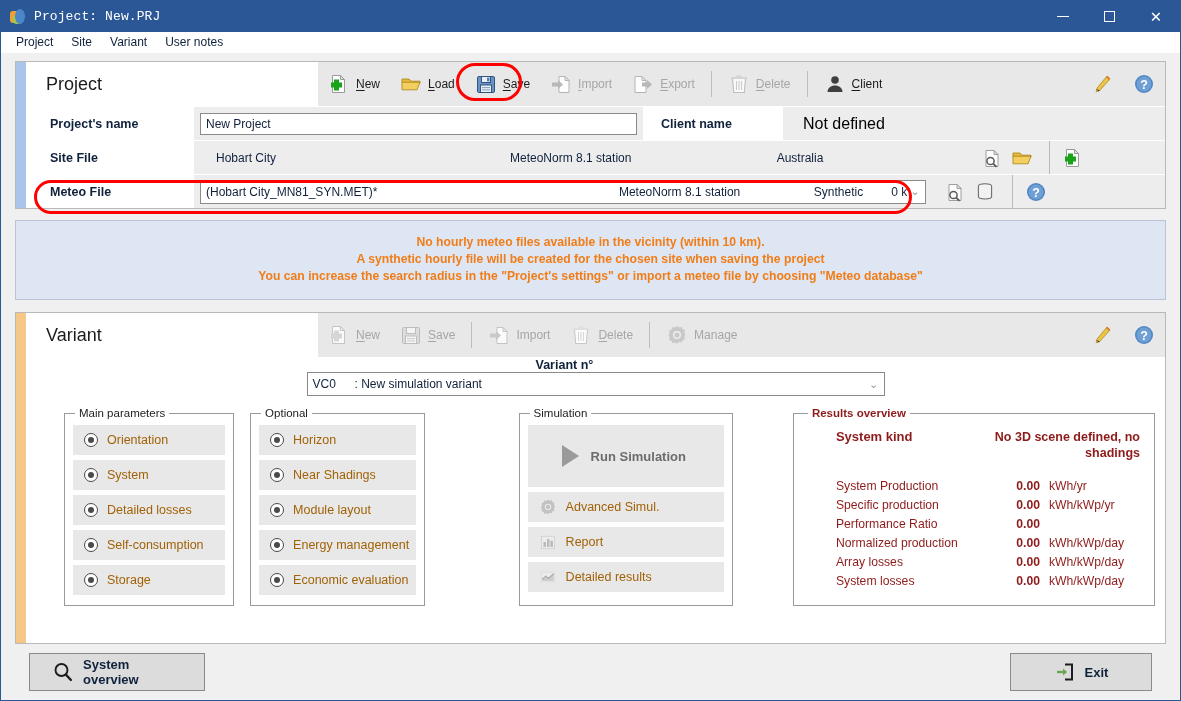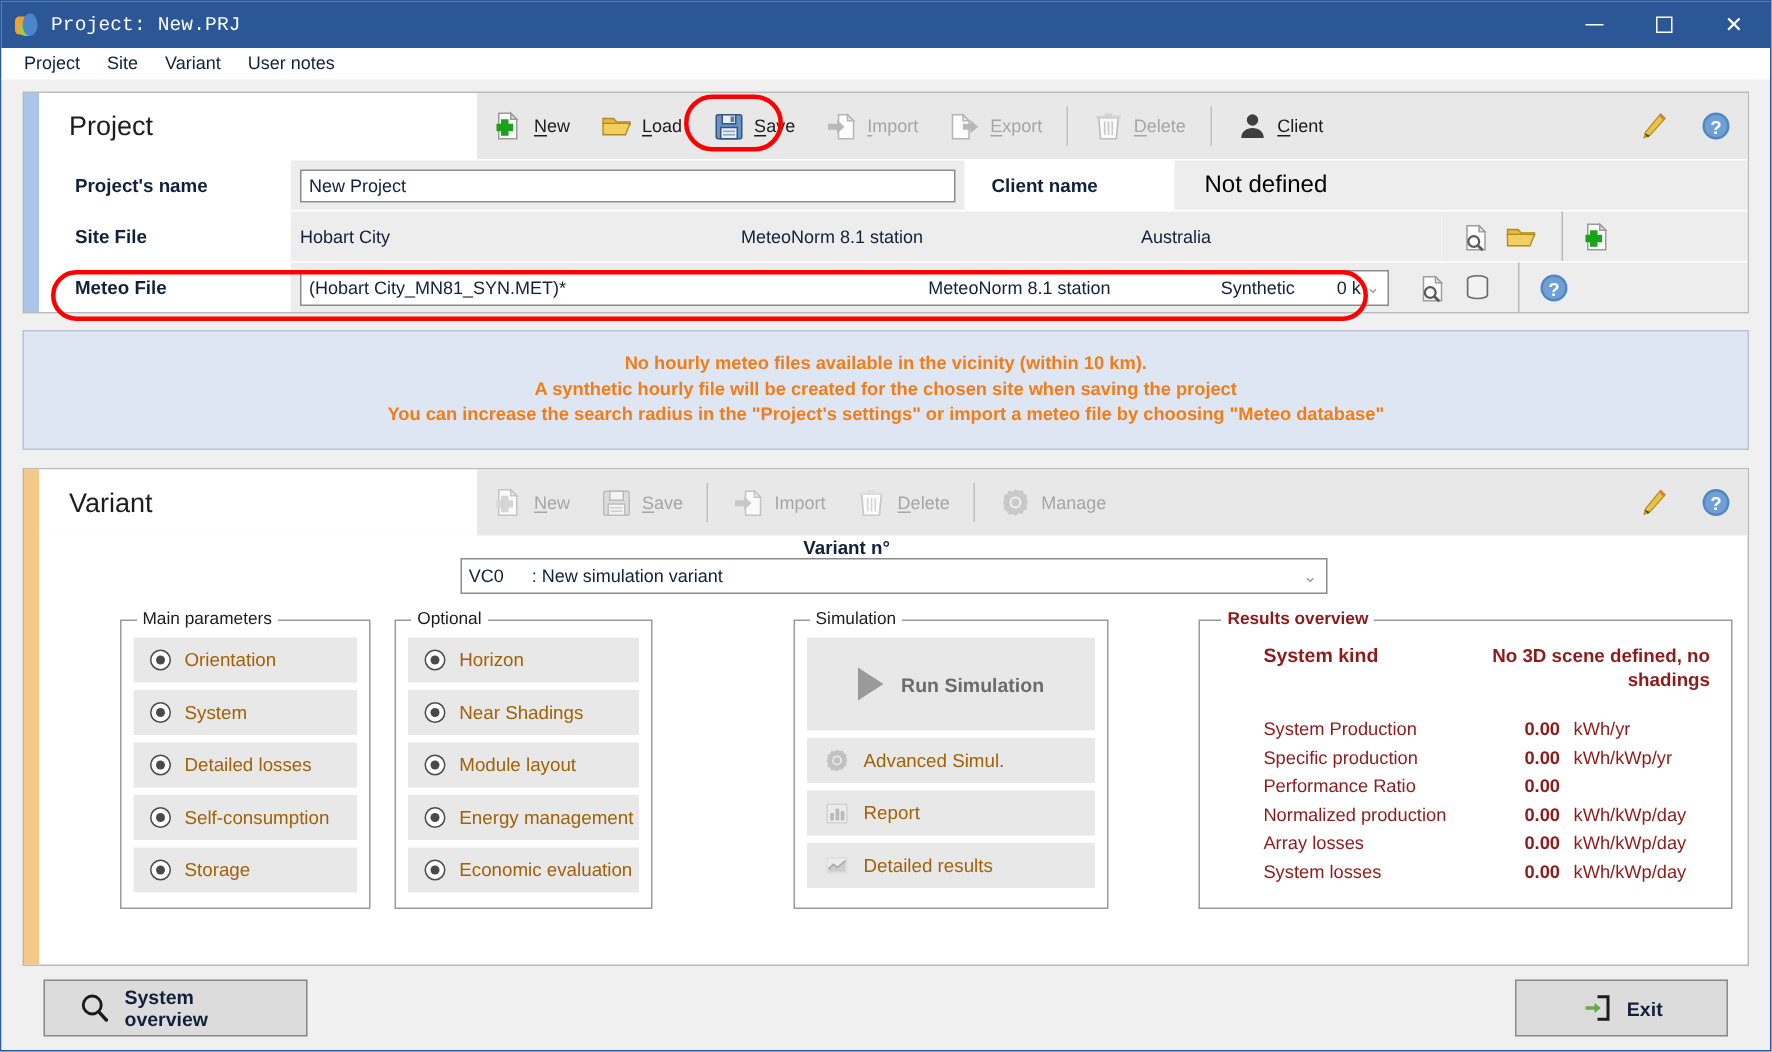--- a/index.html
+++ b/index.html
@@ -329,21 +329,21 @@
             <div class="flabel" style="width:140px; padding-left:18px;">Client name</div>
             <div class="gfill" style="flex:1 1 auto; padding-left:20px;text-align:center;">Not defined</div>
           </div>
         </div>
 
         <div class="frow">
           <div class="flabel">Site File</div>
           <div class="fieldwrap">
             <div class="gfill" style="flex:1 1 auto; min-width:0;">
               <div class="flatfield" style="flex:1 1 auto; display:flex;">
-                <span style="width:300px; padding-left:6px;">Hobart City</span>
+                <span style="width:300px; padding-left:6px;margin-left:16px;">Hobart City</span>
                 <span style="width:190px;">MeteoNorm 8.1 station</span>
                 <span style="width:200px; text-align:center;">Australia</span>
               </div>
             </div>
             <div class="icon-cell" style="width:80px;">
               <span class="ic">
                 <svg width="22" height="22" viewBox="0 0 22 22">
                   <path d="M5 3.5h8l4 4v12H5z" fill="#fdfdfd" stroke="#9e9e9e" stroke-width="1"></path>
                   <path d="M13 3.5v4h4z" fill="#e8e8e8" stroke="#9e9e9e" stroke-width="1"></path>
                   <circle cx="9.5" cy="14" r="3.6" fill="none" stroke="#5a5a5a" stroke-width="1.5"></circle>
@@ -511,21 +511,21 @@
               <span style="width:42px;">VC0</span>
               <span style="flex:1 1 auto;">: New simulation variant</span>
               <span class="chev">⌄</span>
             </div>
           </div>
         </div>
 
         <div class="vgrid">
           <div style="width:22px; flex:0 0 auto;"></div>
 
-          <fieldset class="grp" style="width:190px;margin-left:16px;">
+          <fieldset class="grp" style="width:190px;">
             <legend>Main parameters</legend>
             <div class="btnlist">
               <div class="plainbtn">
                 <span class="radio"></span>
                 <span>Orientation</span>
               </div>
               <div class="plainbtn">
                 <span class="radio"></span>
                 <span>System</span>
               </div>

